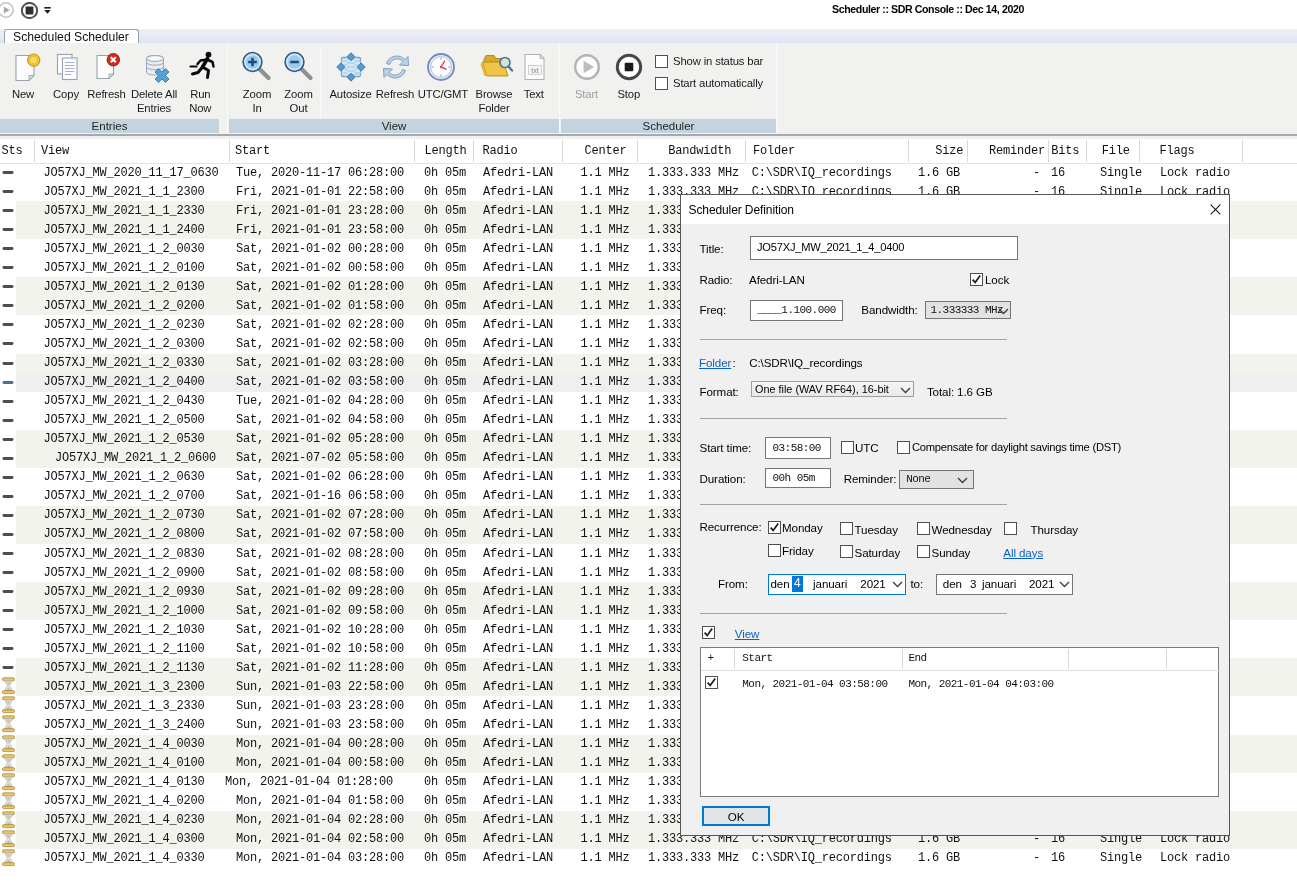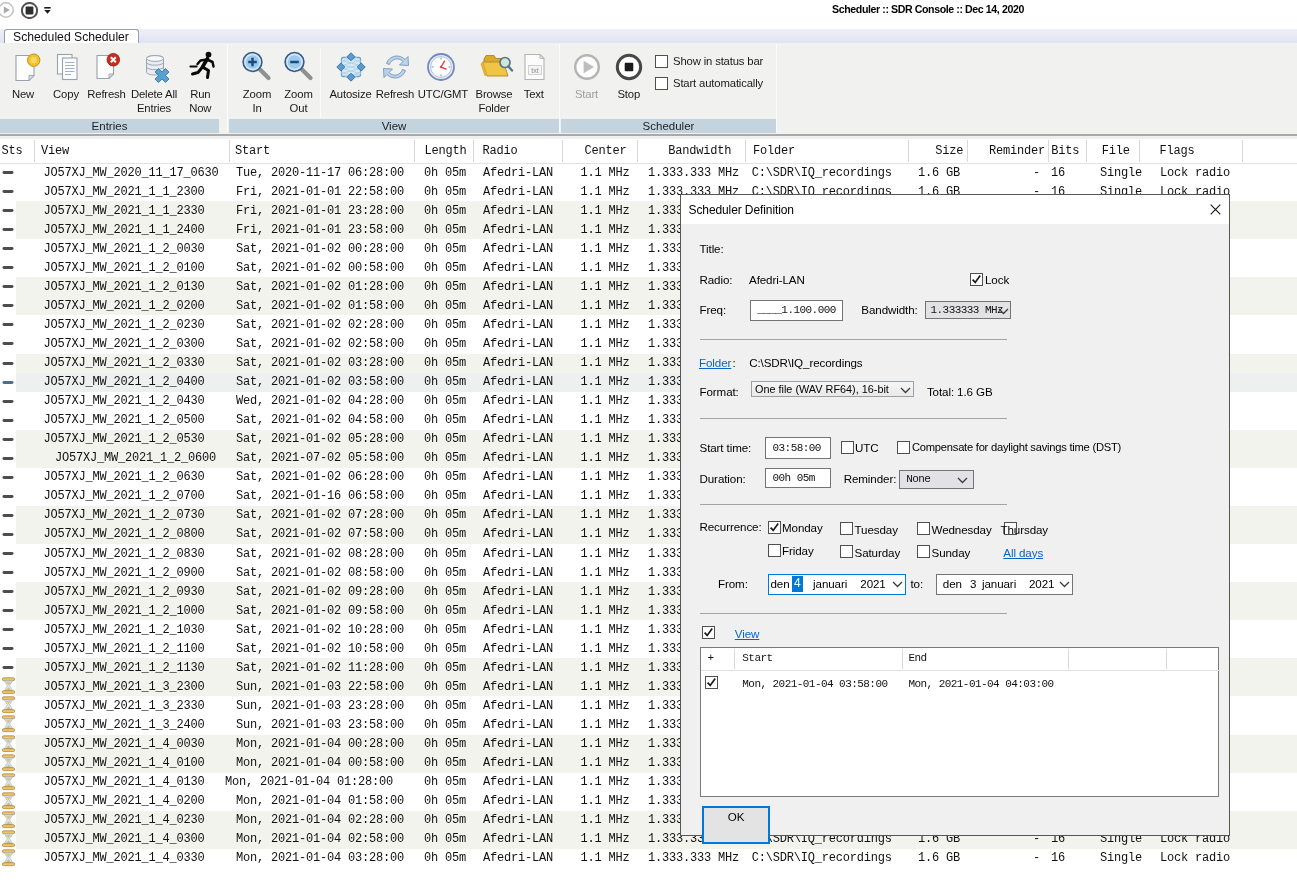--- a/index.html
+++ b/index.html
@@ -423,21 +423,21 @@
       <span style="left:1033px">-</span>
       <span style="left:1051px">16</span>
       <span style="left:1100px">Single</span>
       <span style="left:1160px">Lock radio</span>
     </div>
 <div class="row" style="top:391.60px">
       <svg class="sic" width="12" height="19" viewBox="0 0 12 19">
         <rect x="0.5" y="8" width="11" height="3" rx="1.4" fill="#4d4d4d"></rect>
       </svg>
       <span style="left:43.5px">JO57XJ_MW_2021_1_2_0430</span>
-      <span style="left:236px">Wed, 2021-01-02 04:28:00</span>
+      <span style="left:236px">Tue, 2021-01-02 04:28:00</span>
       <span style="left:424px">0h 05m</span>
       <span style="left:483px">Afedri-LAN</span>
       <span style="left:580.6px">1.1 MHz</span>
       <span style="left:648.1px">1.333.333 MHz</span>
       <span style="left:751.7px">C:\SDR\IQ_recordings</span>
       <span style="left:917.9px">1.6 GB</span>
       <span style="left:1033px">-</span>
       <span style="left:1051px">16</span>
       <span style="left:1100px">Single</span>
       <span style="left:1160px">Lock radio</span>
@@ -893,20 +893,21 @@
 </div>
 
 <div id="dlg">
  <div class="abs" style="left:0;top:0;width:548px;height:29.8px;background:#fff"></div>
  <div class="lb" style="left:8px;top:8px;font-size:12px">Scheduler Definition</div>
  <svg class="abs" style="left:529px;top:9px" width="11" height="11" viewBox="0 0 11 11">
   <path d="M0.7 0.7 L10.3 10.3 M10.3 0.7 L0.7 10.3" stroke="#1a1a1a" stroke-width="1.15"></path>
     </svg>
 
  <div class="lb" style="left:19px;top:47.5px">Title:</div>
+ <div class="inp" style="left:69.5px;top:41.8px;width:267.5px;height:23.5px;font-size:11.1px;letter-spacing:-0.2px;line-height:21.5px;padding-left:6px">JO57XJ_MW_2021_1_4_0400</div>
 
  <div class="lb" style="left:19px;top:78px">Radio:</div>
  <div class="lb" style="left:68.5px;top:78px">Afedri-LAN</div>
  <div class="cb" style="left:289.5px;top:78px">
       <svg width="13" height="13" viewBox="0 0 13 13">
         <path d="M2.6 6.6l2.6 2.8 5-6.8" stroke="#1b1b1b" stroke-width="1.7" fill="none"></path>
       </svg>
     </div>
  <div class="lb" style="left:304.5px;top:78px">Lock</div>
 
@@ -955,21 +956,21 @@
       <svg width="13" height="13" viewBox="0 0 13 13">
         <path d="M2.6 6.6l2.6 2.8 5-6.8" stroke="#1b1b1b" stroke-width="1.7" fill="none"></path>
       </svg>
     </div>
  <div class="lb" style="left:101.5px;top:326px">Monday</div>
  <div class="cb" style="left:159.7px;top:327.8px"></div>
  <div class="lb" style="left:174px;top:328px">Tuesday</div>
  <div class="cb" style="left:236.7px;top:327.8px"></div>
  <div class="lb" style="left:251px;top:328px">Wednesday</div>
  <div class="cb" style="left:323.5px;top:327.8px"></div>
- <div class="lb" style="left:320px;top:328px">Thursday</div>
+ <div class="lb" style="left:350px;top:328px">Thursday</div>
  <div class="cb" style="left:87.5px;top:349.4px"></div>
  <div class="lb" style="left:101.5px;top:349.5px">Friday</div>
  <div class="cb" style="left:159.7px;top:350.8px"></div>
  <div class="lb" style="left:174px;top:351px">Saturday</div>
  <div class="cb" style="left:236.7px;top:350.8px"></div>
  <div class="lb" style="left:251px;top:351px">Sunday</div>
  <div class="lb link" style="left:322.8px;top:351px">All days</div>
 
  <div class="lb" style="left:37.5px;top:382px">From:</div>
  <div class="abs" style="left:87.5px;top:379.5px;width:138.1px;height:20.5px;background:#fff;border:1.5px solid #0078d7"></div>
@@ -1010,14 +1011,14 @@
    <div class="abs" style="left:0;top:21.7px;width:519px;height:1px;background:#e0e0e0"></div>
    <div class="cb" style="left:4.4px;top:27.8px">
         <svg width="13" height="13" viewBox="0 0 13 13">
           <path d="M2.6 6.6l2.6 2.8 5-6.8" stroke="#1b1b1b" stroke-width="1.7" fill="none"></path>
         </svg>
       </div>
    <div class="abs dmono" style="left:41.7px;top:29.5px">Mon, 2021-01-04 03:58:00</div>
    <div class="abs dmono" style="left:207.8px;top:29.5px">Mon, 2021-01-04 04:03:00</div>
  </div>
 
- <div class="abs" style="left:21.3px;top:611.6px;width:68.7px;height:38px;background:#e3e3e3;border:2px solid #0078d7;font-size:11.6px;text-align:center;line-height:17px">OK</div>
+ <div class="abs" style="left:21.3px;top:611.6px;width:68.7px;height:20px;background:#e3e3e3;border:2px solid #0078d7;font-size:11.6px;text-align:center;line-height:17px">OK</div>
 </div>
 
 </body></html>

